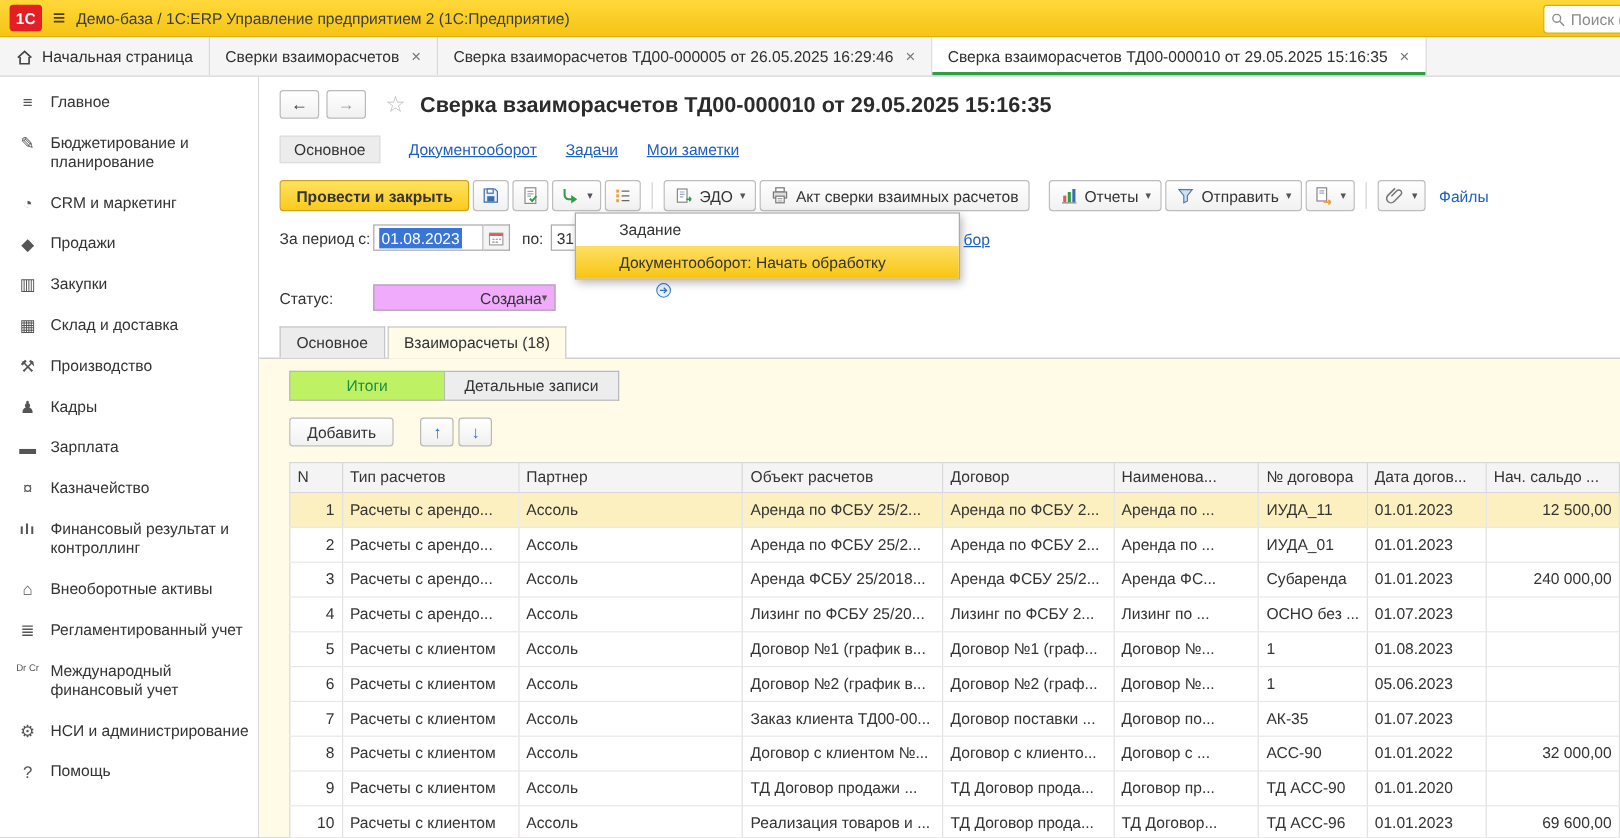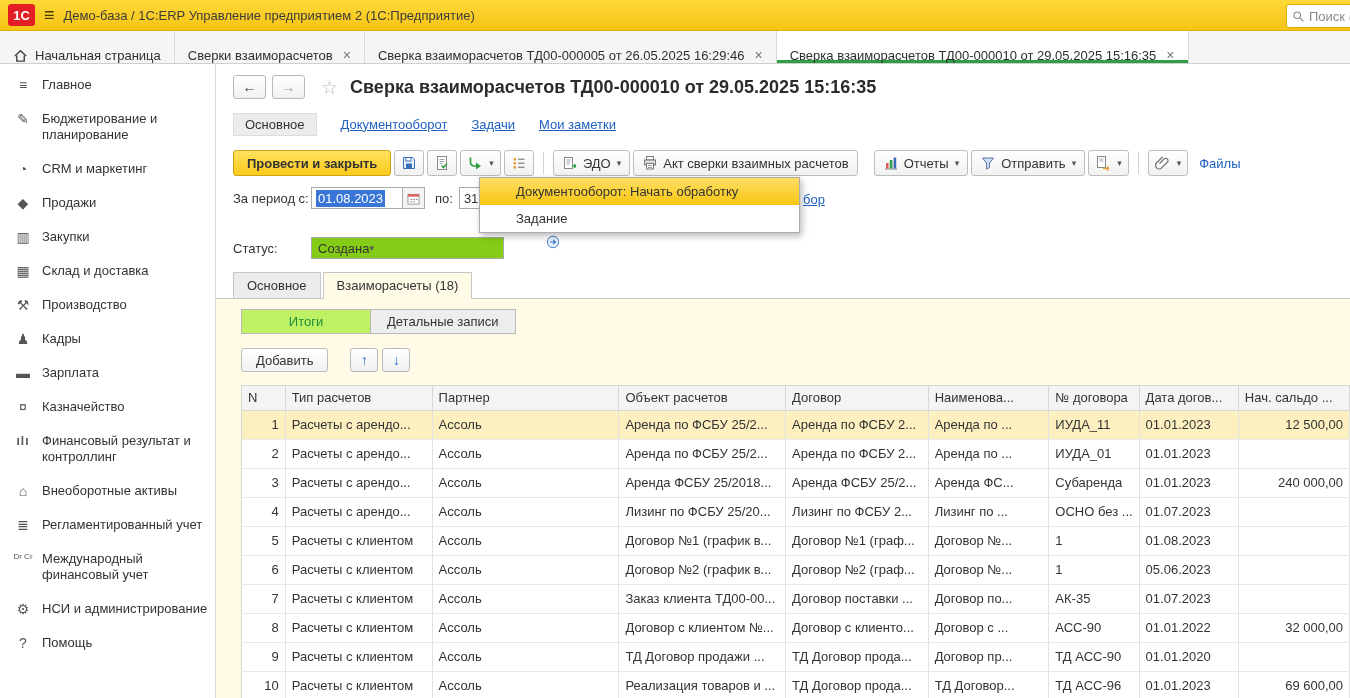--- a/index.html
+++ b/index.html
@@ -8,21 +8,21 @@
 
   
   .topbar{height:30px;background:linear-gradient(#ffd83a,#f5c414);border-bottom:1px solid #dcb20a;display:flex;align-items:center;gap:9px;padding:0 8px;position:relative}
   .logo{background:#e31e24;color:#fff;font-weight:bold;font-size:13px;width:27px;height:22px;border-radius:3px;display:flex;align-items:center;justify-content:center;flex:none}
   .burger{font-size:18px;color:#4a3c00;cursor:pointer;line-height:1}
   .app-title{color:#3c3c3c;white-space:nowrap}
   .search{position:absolute;left:1286px;top:4px;width:120px;height:22px;background:#fff;border:1px solid #d8b200;border-radius:3px;display:flex;align-items:center;gap:4px;padding:0 5px;color:#8a8a8a;white-space:nowrap;overflow:hidden}
 
   
   .tabbar{height:32px;background:#f5f5f5;border-bottom:1px solid #cfcfcf;display:flex;align-items:stretch;overflow:hidden}
-  .tab{display:flex;align-items:flex-end;gap:7px;padding:0 13px;border-right:1px solid #d9d9d9;white-space:nowrap;cursor:pointer;color:#2f2f2f}
+  .tab{display:flex;align-items:center;gap:7px;padding:0 13px;border-right:1px solid #d9d9d9;white-space:nowrap;cursor:pointer;color:#2f2f2f}
   .tab.active{background:#fff;box-shadow:inset 0 -3px 0 #2f9e44}
   .tab-close{color:#777;font-size:14px;margin-left:3px}
   .tab-home{width:15px;height:15px;flex:none}
 
   
   .layout{display:flex;height:635px}
   .sidebar{width:215px;flex:none;border-right:1px solid #d9d9d9;background:#fff;padding-top:4px;overflow:hidden}
   .side-item{display:flex;align-items:flex-start;gap:9px;padding:9px 6px 9px 13px;cursor:pointer}
   .side-icon{width:20px;flex:none;color:#555;font-size:14px;line-height:16px;text-align:center}
   .side-icon.txt{font-size:8px;line-height:7px;font-weight:normal;padding-top:2px;white-space:normal}
@@ -57,21 +57,21 @@
   
   .form-row{display:flex;align-items:center;margin-left:17px;height:24px}
   .form-row.period{margin-top:10px}
   .form-row.status{margin-top:26px}
   .frm-label{width:78px;flex:none}
   .inp{height:22px;border:1px solid #a9a9a9;background:#fff;display:flex;align-items:center;padding:0 4px;box-sizing:border-box;overflow:hidden;white-space:nowrap}
   .inp.date{width:92px}
   .sel-text{background:#3875d6;color:#fff;padding:1px 2px}
   .cal-btn{width:22px;height:22px;border:1px solid #a9a9a9;border-left:none;background:#f4f4f4;display:flex;align-items:center;justify-content:center;box-sizing:border-box;cursor:pointer}
   .to-label{margin:0 6px 0 10px}
-  .select{width:193px;height:22px;border:1px solid #a9a9a9;background:#84cc16;display:flex;align-items:center;justify-content:flex-start;padding:0 6px;box-sizing:border-box;cursor:pointer}
+  .select{width:152px;height:22px;border:1px solid #a9a9a9;background:#f0abfc;display:flex;align-items:center;justify-content:flex-end;padding:0 6px;box-sizing:border-box;cursor:pointer}
   .select .caret{margin:0}
 
   
   .frag{position:absolute;color:#1f5fbf;text-decoration:underline;cursor:pointer;white-space:nowrap}
   .hint{position:absolute;white-space:nowrap;color:#1f5fbf}
   .hint-icon{position:absolute}
 
   
   .ctabs{display:flex;gap:2px;margin:12px 0 0 17px;position:relative;z-index:1}
   .ctab{padding:5px 13px;border:1px solid #c6c6c6;border-bottom:none;background:#ececec;cursor:pointer}
@@ -505,20 +505,20 @@
                   <td>01.01.2023</td>
                   <td class="num">69 600,00</td>
                 </tr>
               </tbody>
             </table>
         </div>
       </div>
 
       <div class="menu">
         <div id="menu-items">
+            <div class="menu-item">Задание</div>
             <div class="menu-item hl">Документооборот: Начать обработку</div>
-            <div class="menu-item">Задание</div>
           </div>
       </div>
 
     </main>
   </div>
 </div>
 
 </body></html>

